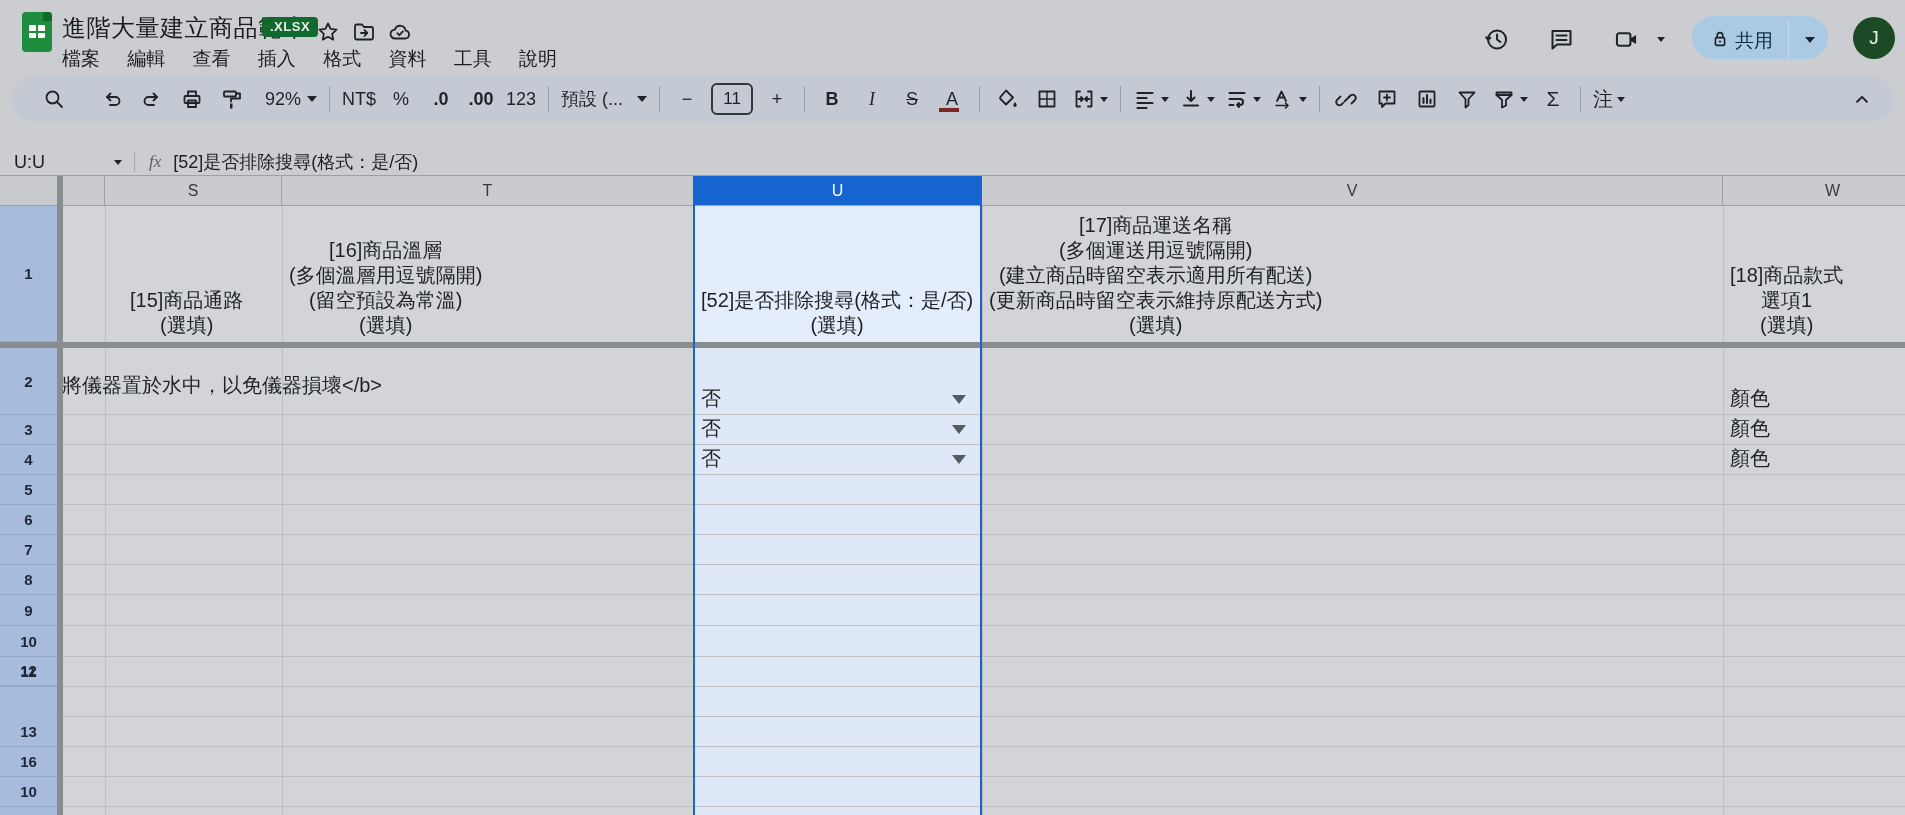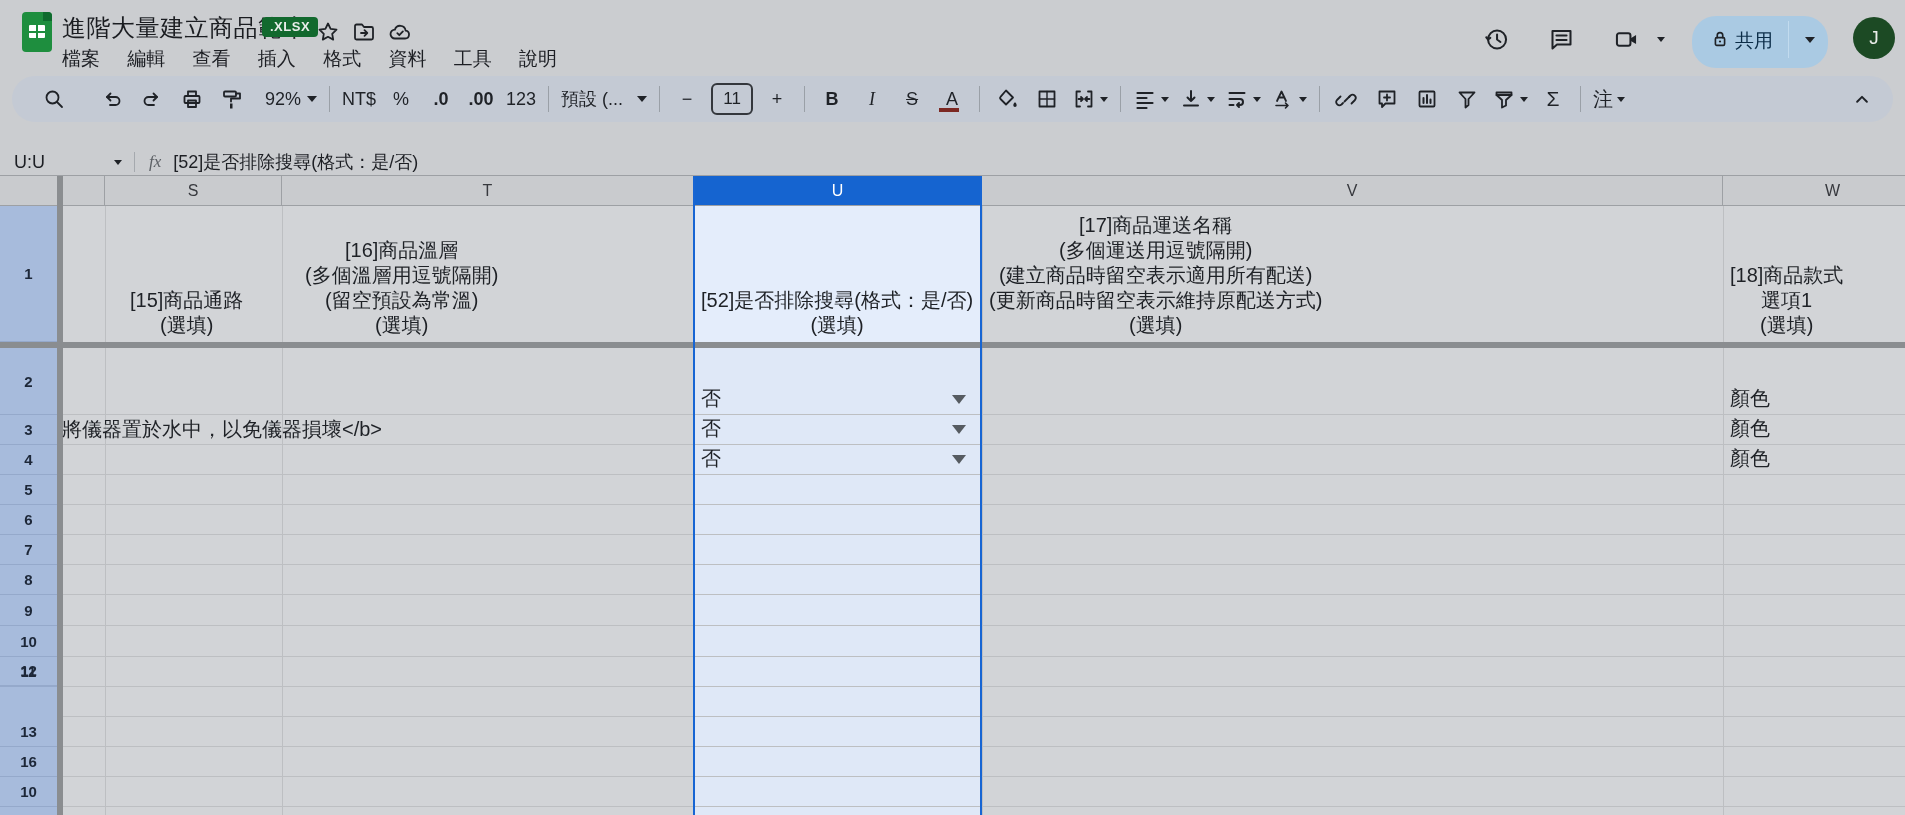--- a/index.html
+++ b/index.html
@@ -14,21 +14,21 @@
       border-radius:1px;
       background-image:linear-gradient(#1e8e3e,#1e8e3e),linear-gradient(#1e8e3e,#1e8e3e);
       background-size:2px 13px,16px 2px;background-position:7px 0,0 5.5px;background-repeat:no-repeat;}
   #doc-title{position:absolute;left:62px;top:12px;font-size:24px;font-weight:500;color:#1b1d21;letter-spacing:.5px;}
   #badge{position:absolute;left:262px;top:17px;background:#12692e;color:#e8ece9;font-size:13px;font-weight:700;
          padding:2px 8px 3px;border-radius:4px;letter-spacing:.5px;}
   .tb-ico{position:absolute;top:20px;width:24px;height:24px;}
   .menu-row{position:absolute;left:62px;top:46px;height:22px;font-size:19px;color:#1d1f24;}
   .menu-item{display:inline-block;margin-right:22px;cursor:default;}
   .right-ico{position:absolute;top:26px;width:27px;height:27px;}
-  #share-pill{position:absolute;left:1692px;top:16px;width:136px;height:52px;background:#aacae3;border-radius:24px;display:flex;align-items:center;}
+  #share-pill{position:absolute;left:1692px;top:16px;width:136px;height:43px;background:#aacae3;border-radius:24px;display:flex;align-items:center;}
   #share-pill .divider{position:absolute;left:96px;top:5px;width:1px;height:37px;background:#c2dbee;}
   #share-label{font-size:19px;color:#0b2c47;font-weight:500;position:absolute;left:43px;top:12px;}
   #avatar{position:absolute;left:1853px;top:17px;width:42px;height:42px;border-radius:50%;background:#1c4a24;
           color:#e9ede9;display:flex;align-items:center;justify-content:center;font-size:19px;font-weight:500;}
   
   #toolbar{position:absolute;left:12px;top:76px;width:1881px;height:46px;background:#c4cad4;border-radius:23px;
            display:flex;align-items:center;}
   .t-sep{width:1px;height:26px;background:#9aa0a7;margin:0 7px;flex:0 0 auto;}
   .t-btn{height:34px;min-width:30px;padding:0 5px;display:flex;align-items:center;justify-content:center;
          font-size:18px;color:#1f2227;flex:0 0 auto;position:relative;border-radius:6px;}
@@ -359,21 +359,21 @@
     <div class="hdrcell sel" style="left: 694px; width: 288px;">U</div>
     <div class="hdrcell" style="left: 982px; width: 741px;">V</div>
     <div class="hdrcell" style="left: 1723px; width: 220px;">W</div>
     <div style="position: absolute; left: 57px; top: 29px; width: 1848px; height: 1px; background: rgb(157, 160, 164);"></div>
     <div class="frozen-v" style="height: 639px;"></div>
     <div class="frozen-h" style="top: 166px;"></div>
     <div class="selborder" style="left: 693px; top: 0px; height: 639px;"></div>
     <div class="selborder" style="left: 980px; top: 0px; height: 639px;"></div>
     <div class="celltext" style="left: 123px; top: 30px; width: 177px; height: 136px;">[15]商品通路
 (選填)</div>
-    <div class="celltext" style="left: 298px; top: 30px; width: 438px; height: 136px;">[16]商品溫層
+    <div class="celltext" style="left: 282px; top: 30px; width: 438px; height: 136px;">[16]商品溫層
 (多個溫層用逗號隔開)
 (留空預設為常溫)
 (選填)</div>
     <div class="celltext" style="left: 694px; top: 30px; width: 288px; height: 136px;">[52]是否排除搜尋(格式：是/否)
 (選填)</div>
     <div class="celltext" style="left: 982px; top: 30px; width: 741px; height: 136px;">[17]商品運送名稱
 (多個運送用逗號隔開)
 (建立商品時留空表示適用所有配送)
 (更新商品時留空表示維持原配送方式)
 (選填)</div>
@@ -382,14 +382,14 @@
 (選填)</div>
     <div class="celltext" style="left: 694px; top: 172px; width: 288px; height: 67px;">否</div>
     <div class="cell-dd" style="left: 952px; top: 219px;"></div>
     <div class="celltext" style="left: 694px; top: 239px; width: 288px; height: 30px;">否</div>
     <div class="cell-dd" style="left: 952px; top: 249px;"></div>
     <div class="celltext" style="left: 694px; top: 269px; width: 288px; height: 30px;">否</div>
     <div class="cell-dd" style="left: 952px; top: 279px;"></div>
     <div class="celltext" style="left: 1723px; top: 172px; width: 220px; height: 67px;">顏色</div>
     <div class="celltext" style="left: 1723px; top: 239px; width: 220px; height: 30px;">顏色</div>
     <div class="celltext" style="left: 1723px; top: 269px; width: 220px; height: 30px;">顏色</div>
-    <div id="overflow-text" style="position: absolute; left: 62px; top: 172px; height: 67px; display: flex; align-items: flex-end; padding-bottom: 4px; box-sizing: border-box; margin-top: 32px;">將儀器置於水中，以免儀器損壞&lt;/b&gt;</div>
+    <div id="overflow-text" style="position: absolute; left: 62px; top: 172px; height: 67px; display: flex; align-items: flex-end; padding-bottom: 16px; box-sizing: border-box;">將儀器置於水中，以免儀器損壞&lt;/b&gt;</div>
   </div>
 
 </body></html>

